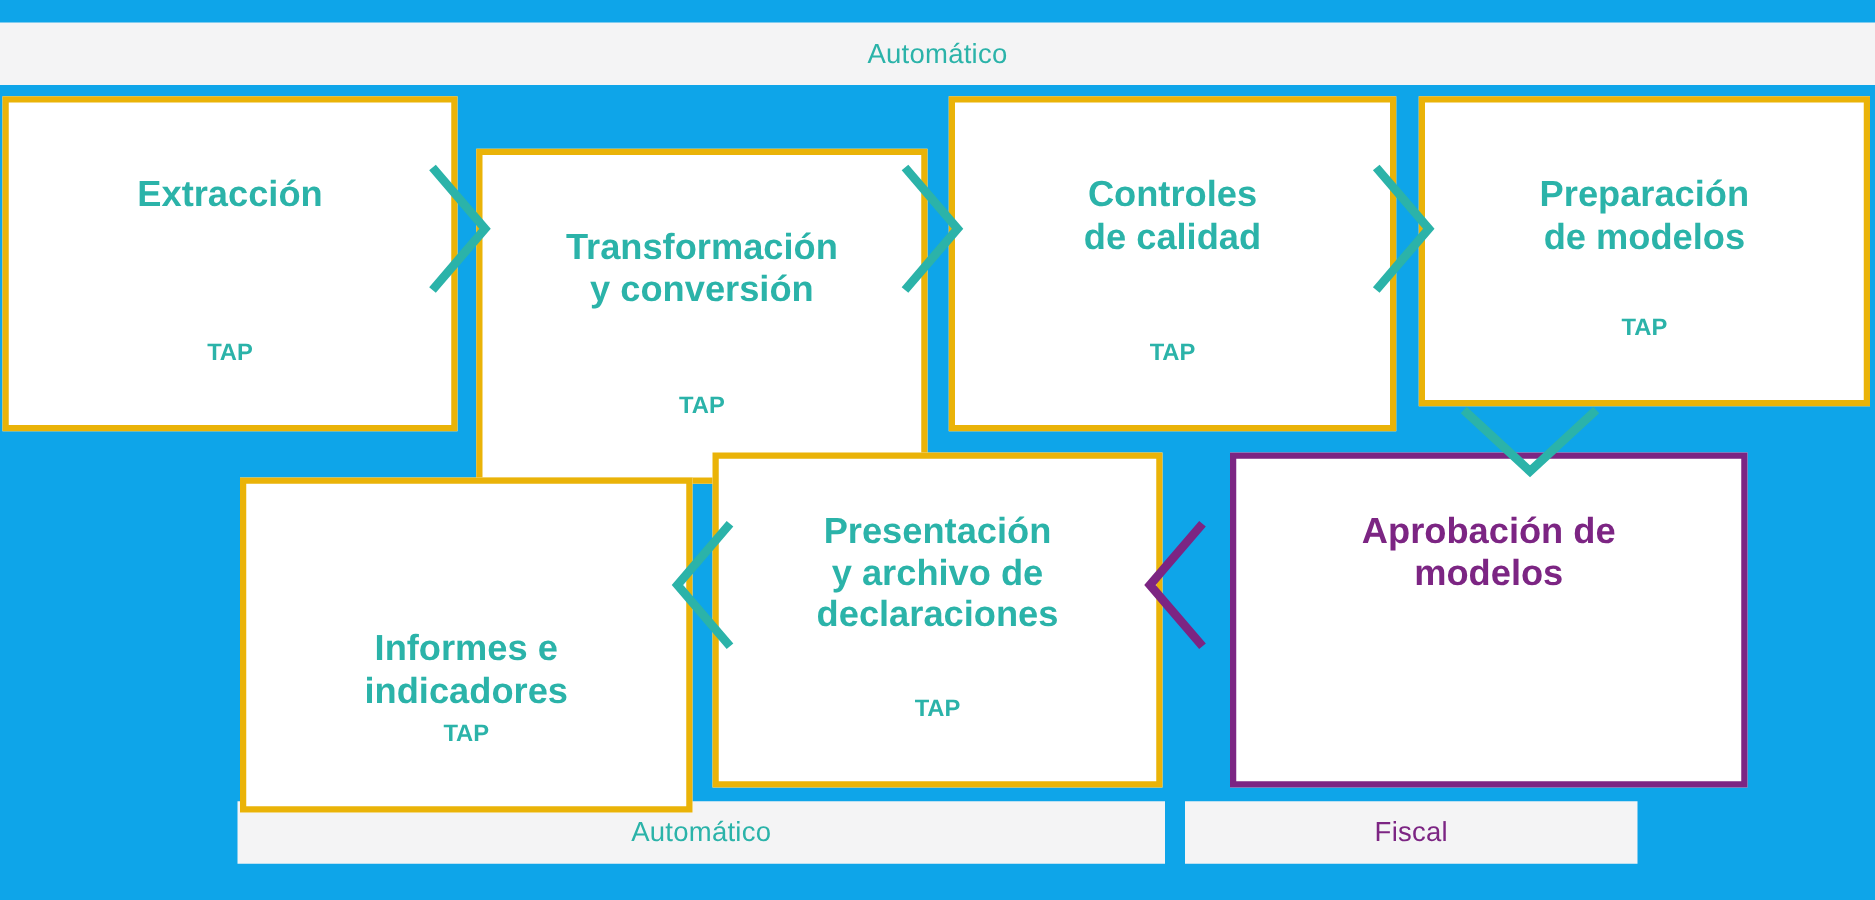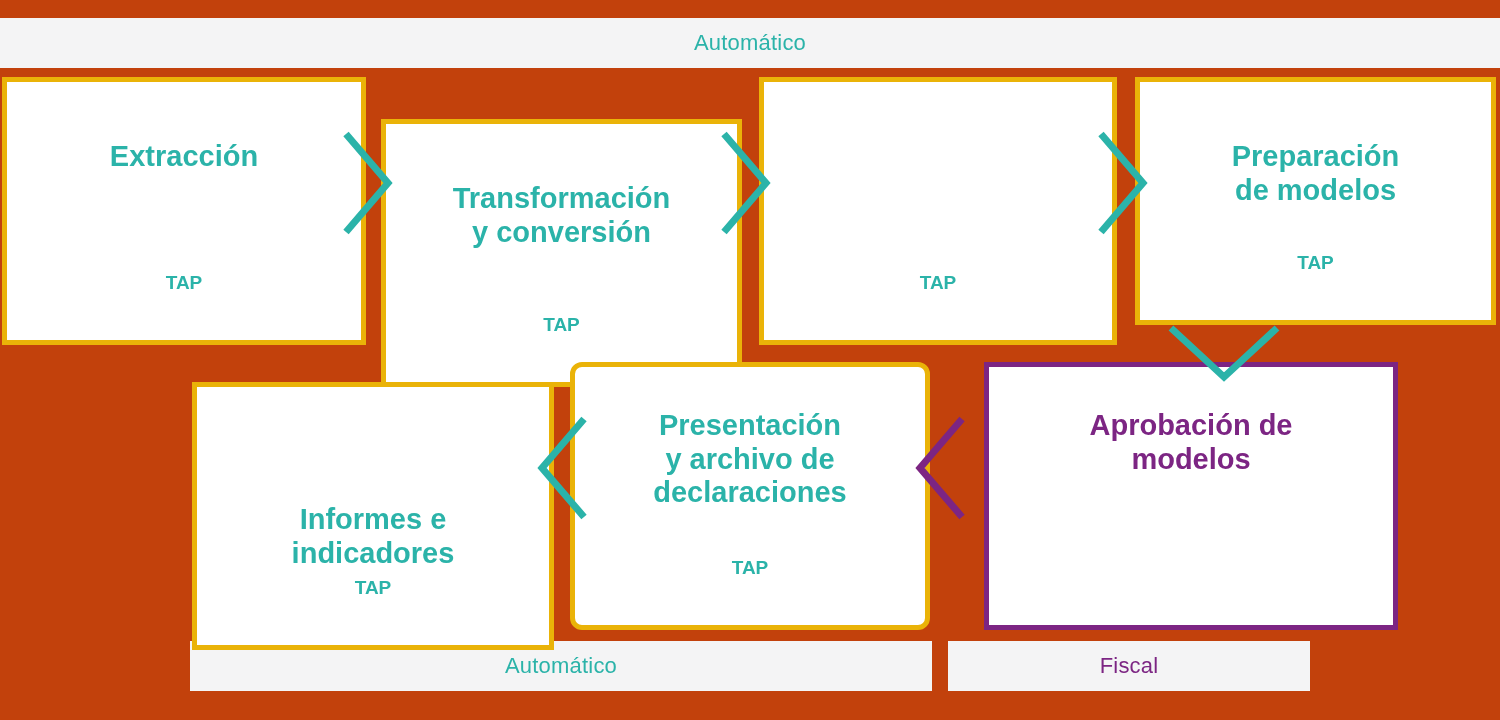--- a/index.html
+++ b/index.html
@@ -7,21 +7,21 @@
     padding: 0;
     background: #ffffff;
   }
   body {
     font-family: "Liberation Sans", "DejaVu Sans", sans-serif;
   }
   #diagram {
     position: relative;
     width: 1500px;
     height: 720px;
-    background: #c2410c;
+    background: #0ea5e9;
     overflow: hidden;
   }
 
   
   .banner {
     position: absolute;
     background: #f4f4f5;
     display: flex;
     align-items: center;
     justify-content: center;
@@ -76,21 +76,21 @@
   
   .row-bot .box-title { margin-top: 42px; }
   .row-bot .box-actor { position: absolute; bottom: 46px; left: 0; }
 
   #box-extraccion      { left: 2px;    top: 77px;  width: 364px; height: 268px; }
   #box-transformacion  { left: 381px;  top: 77px;  width: 361px; height: 268px; margin-top: 42px; }
   #box-controles       { left: 759px;  top: 77px;  width: 358px; height: 268px; }
   #box-preparacion     { left: 1135px; top: 77px;  width: 361px; height: 248px; }
 
   #box-informes        { left: 192px;  top: 382px; width: 362px; height: 268px; justify-content: center; }
-  #box-presentacion    { left: 570px;  top: 362px; width: 360px; height: 268px; border-radius: 12px; }
+  #box-presentacion    { left: 570px;  top: 362px; width: 360px; height: 268px; }
   #box-aprobacion      { left: 984px;  top: 362px; width: 414px; height: 268px; }
 
   
   .chev {
     position: absolute;
     z-index: 5;
     pointer-events: none;
   }
   .chev svg { display: block; overflow: visible; }
 </style>
@@ -108,20 +108,22 @@
     <div class="box-actor">TAP</div>
   </div>
 
   <div class="box row-top" id="box-transformacion">
     <div class="box-title">Transformación
 y conversión</div>
     <div class="box-actor">TAP</div>
   </div>
 
   <div class="box row-top" id="box-controles">
+    <div class="box-title">Controles
+de calidad</div>
     <div class="box-actor">TAP</div>
   </div>
 
   <div class="box row-top" id="box-preparacion">
     <div class="box-title">Preparación
 de modelos</div>
     <div class="box-actor">TAP</div>
   </div>
 
   <div class="box row-bot" id="box-informes">

